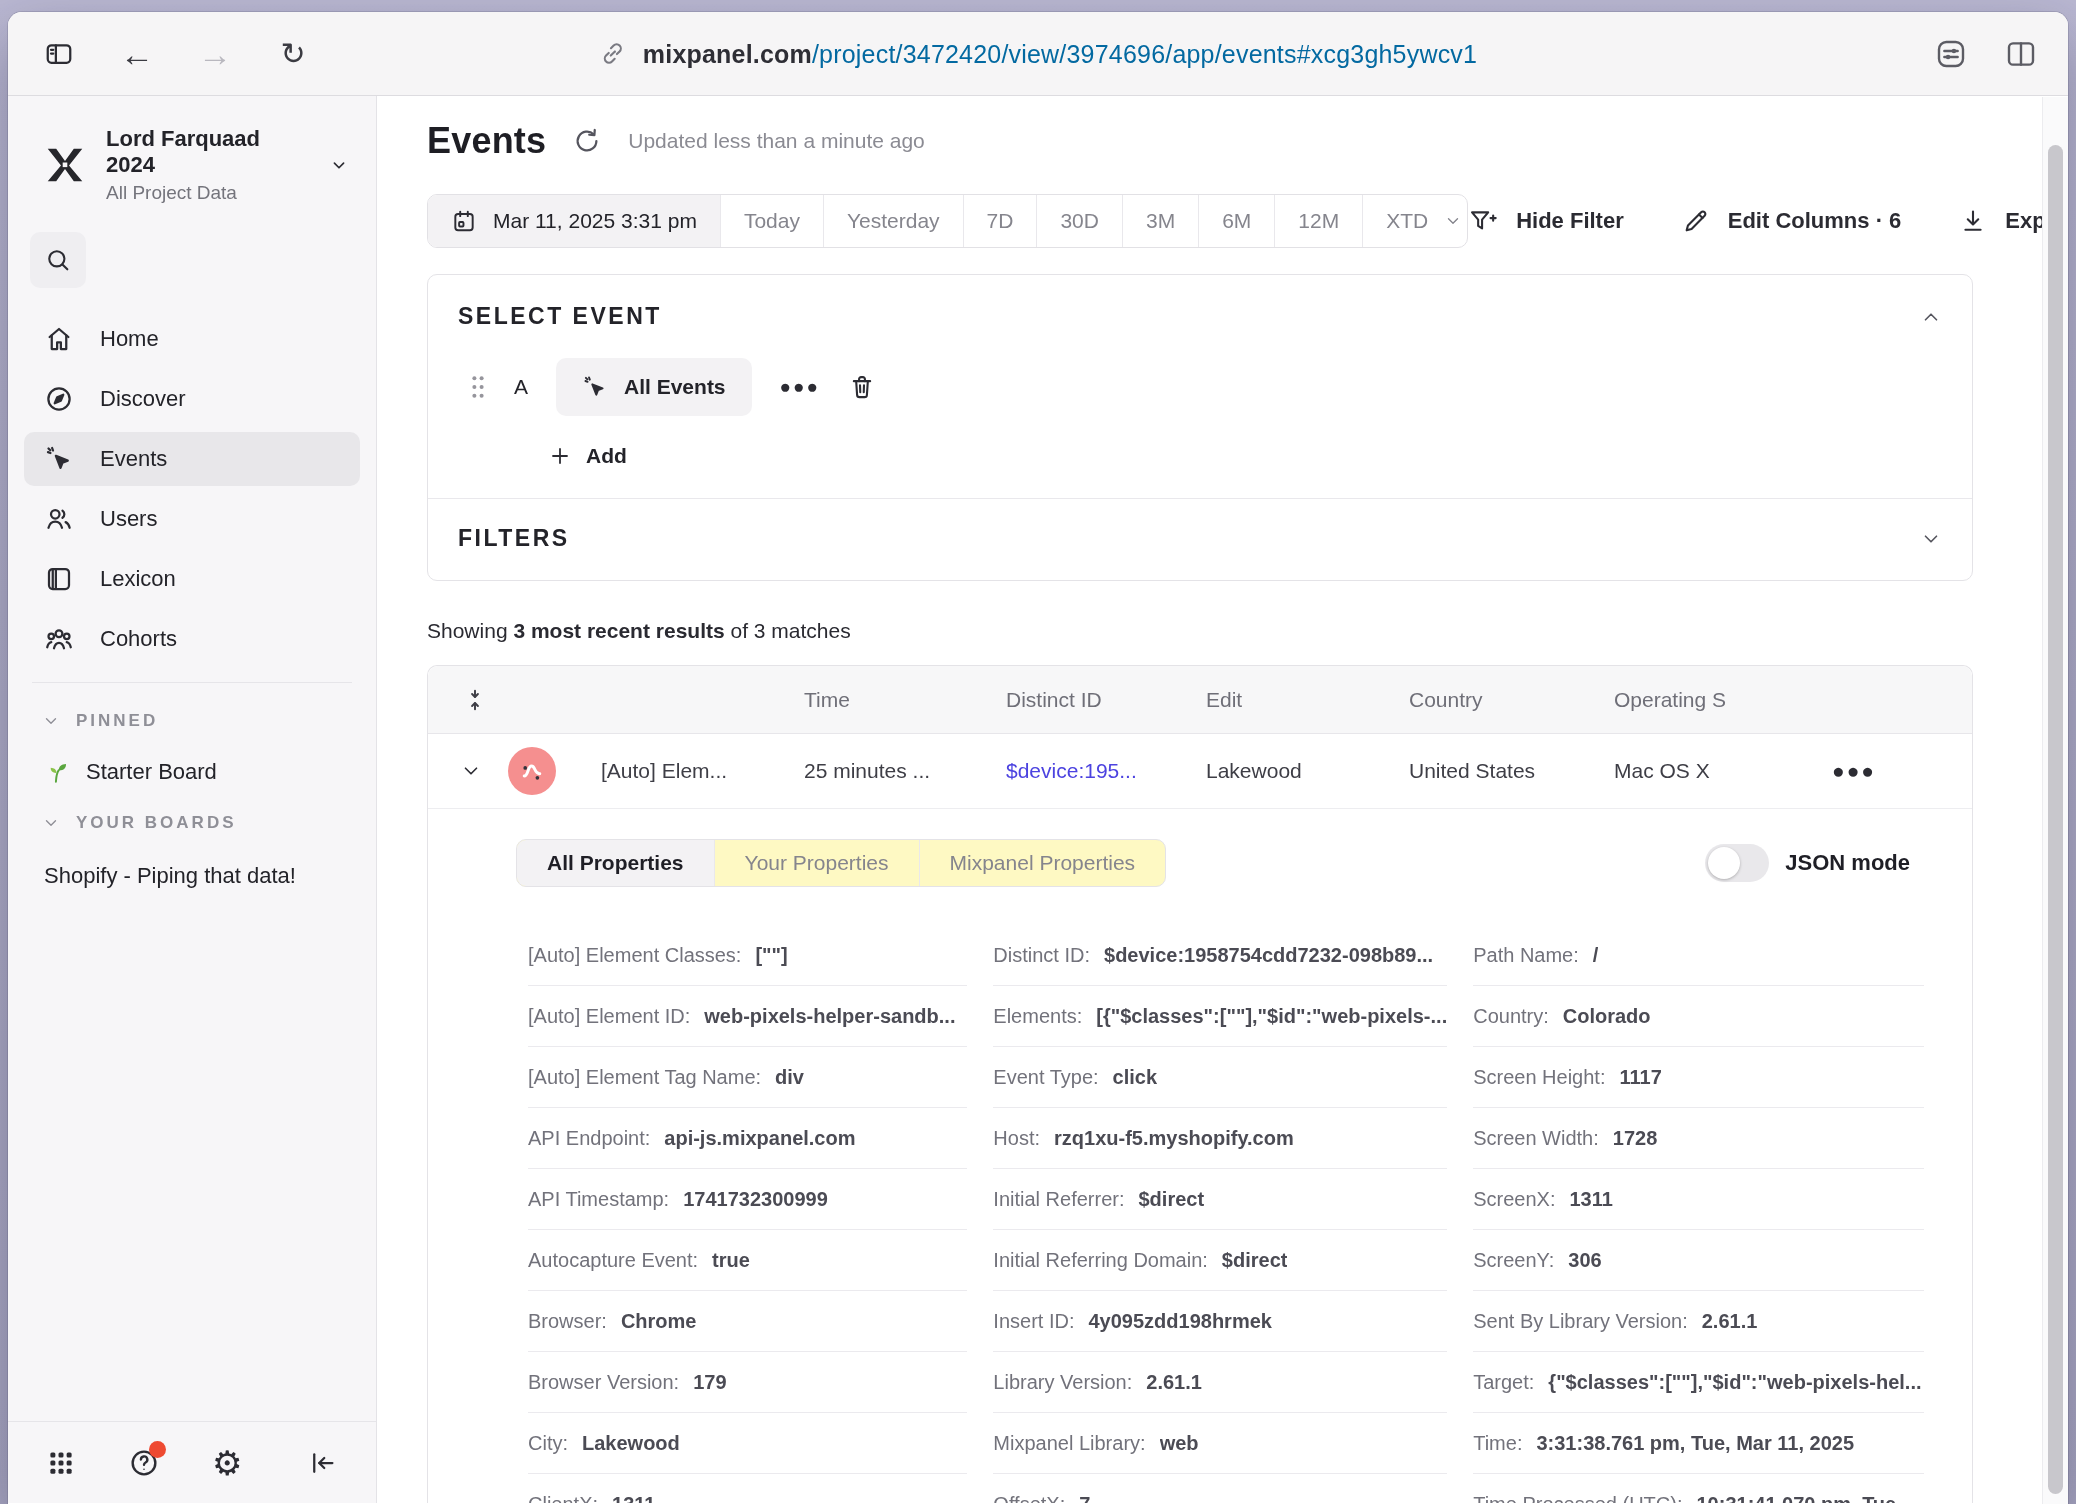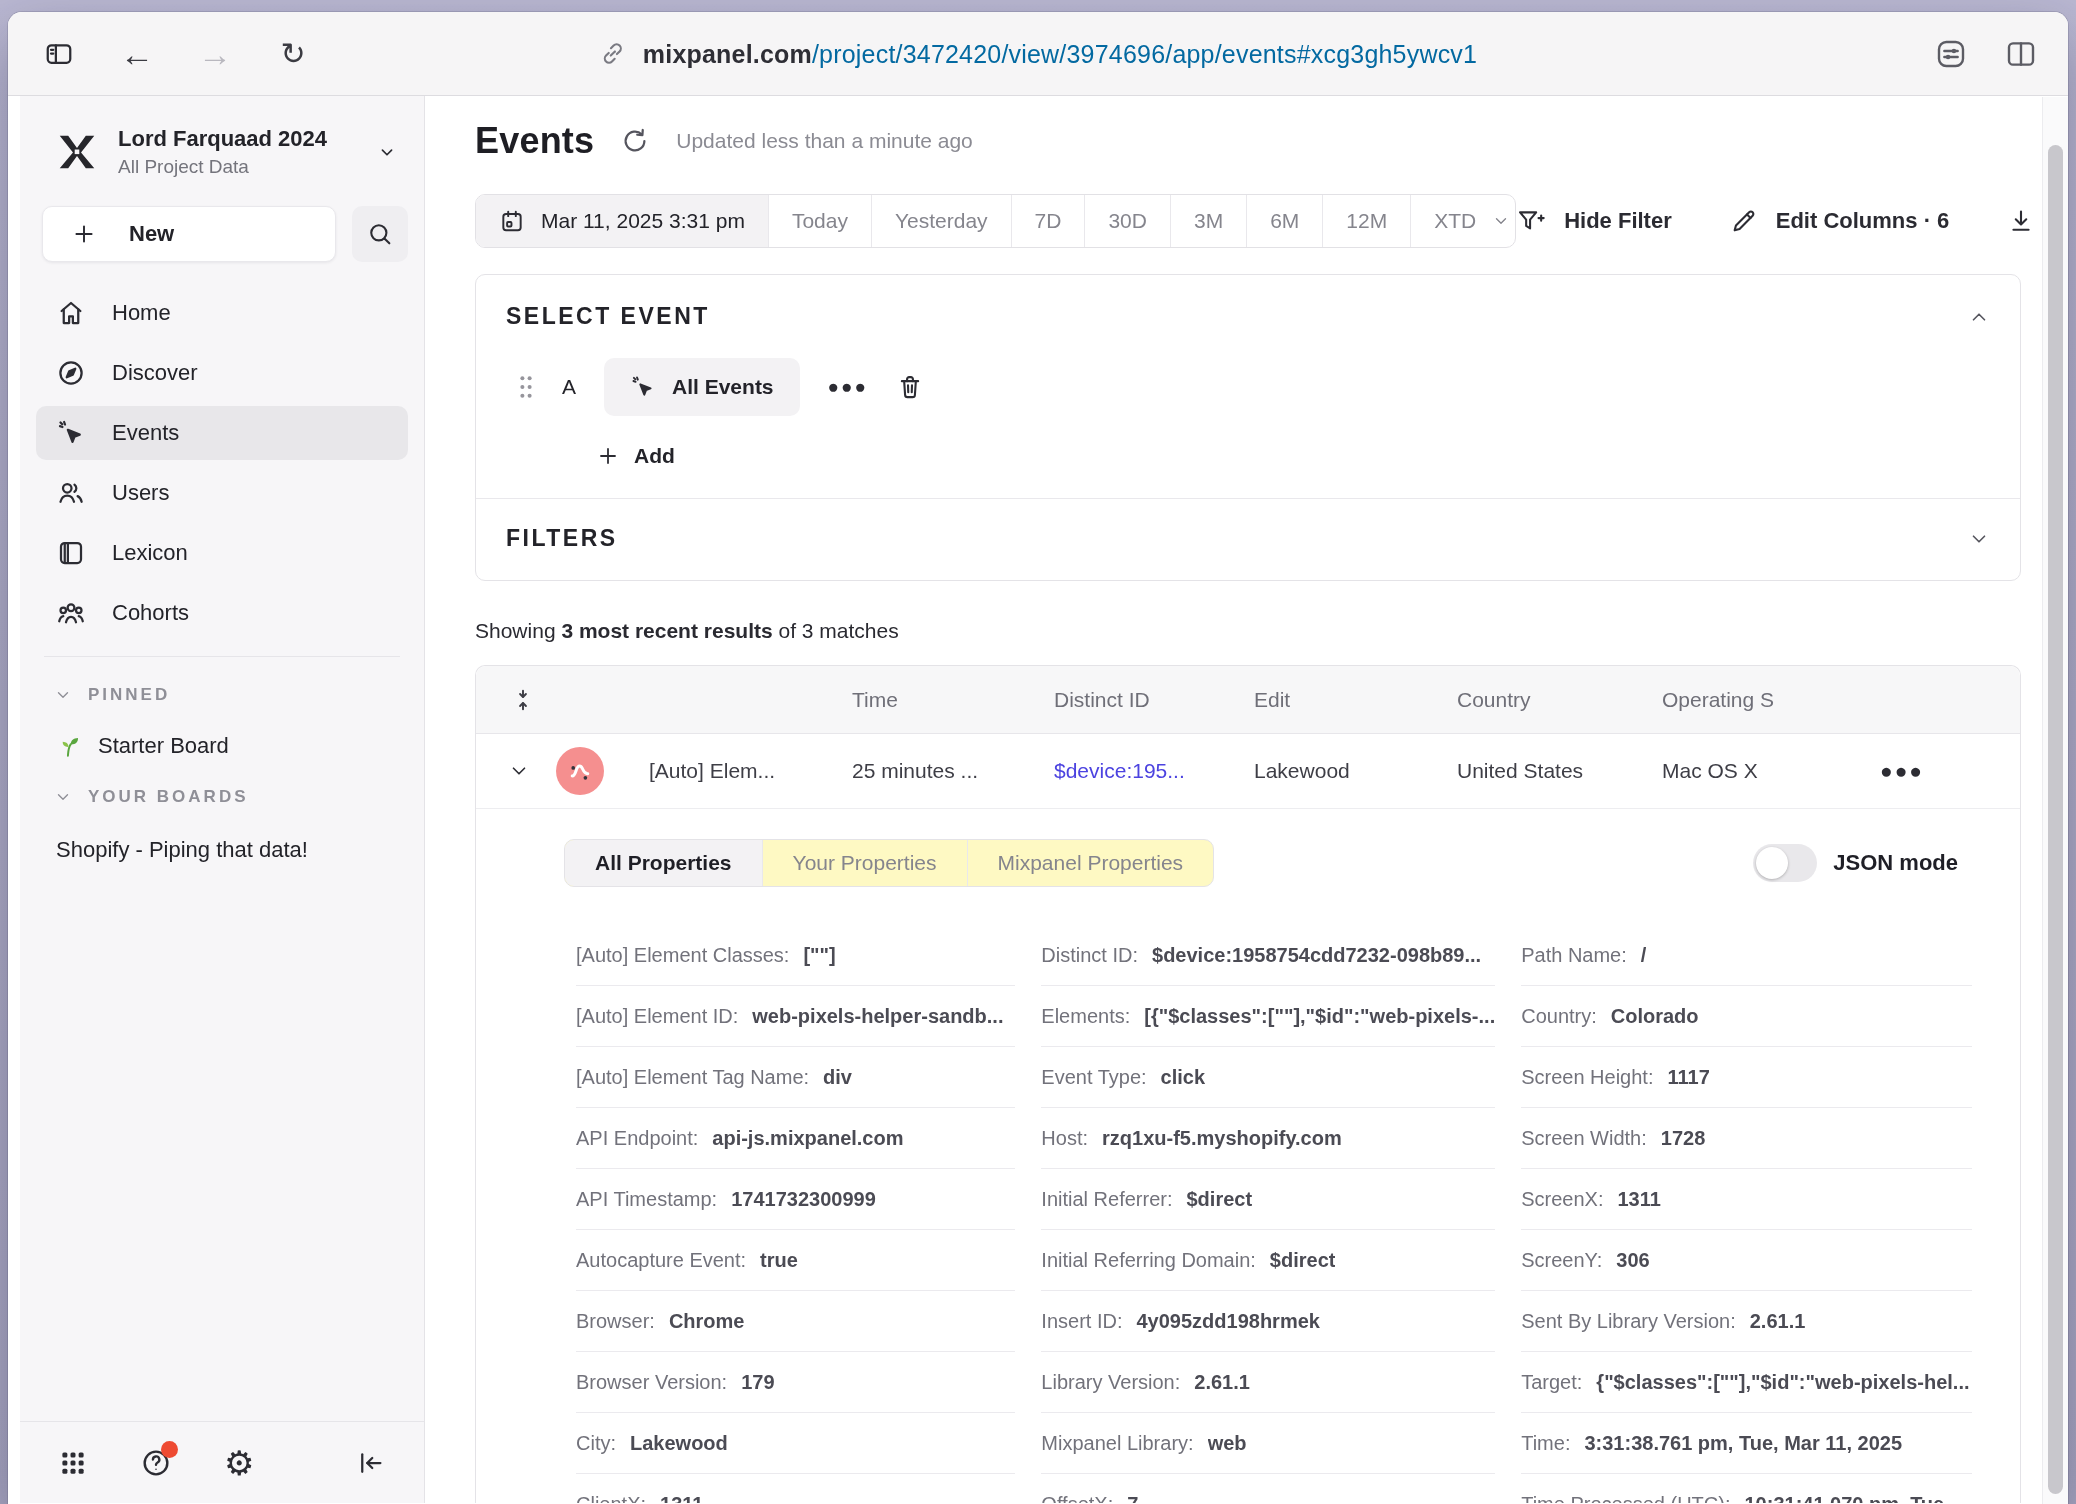--- a/index.html
+++ b/index.html
@@ -36,21 +36,21 @@
   }
   .url-text { font-size:25px; letter-spacing:.2px; }
   .url-host { color:#2e2e35; font-weight:700; }
   .url-path { color:#0369a1; font-weight:400; }
   .tb-right { position:absolute; right:30px; display:flex; align-items:center; gap:36px; }
 
   
   .app { display:flex; height:1407px; }
 
   
-  .sidebar { width:405px; background:#f7f6f8; border-right:1px solid #e4e3e7; position:relative; flex:none;margin-left:12px; }
+  .sidebar { width:369px; background:#f7f6f8; border-right:1px solid #e4e3e7; position:relative; flex:none; }
   .project { display:flex; align-items:center; gap:18px; padding:30px 26px 6px 34px; }
   .project-meta { flex:1; min-width:0; }
   .project-name { font-size:22px; font-weight:700; color:#232329; }
   .project-sub { font-size:19px; color:#74747c; margin-top:4px; }
   .newrow { display:flex; align-items:center; gap:16px; padding:22px 16px 8px 22px; }
   .new-btn {
     flex:1; height:56px; background:#fff; border:1px solid #e9e8ec; border-radius:10px;
     box-shadow:0 1px 3px rgba(20,20,40,.07); display:flex; align-items:center; gap:32px;
     padding-left:28px; font-size:22px; font-weight:700; color:#232329; cursor:pointer;
   }
@@ -215,27 +215,20 @@
         <div class="project-meta">
           <div class="project-name">Lord Farquaad 2024</div>
           <div class="project-sub">All Project Data</div>
         </div>
         <svg class="ic small-chev" width="22" height="22" viewBox="0 0 24 24">
             <polyline points="7,10 12,15 17,10"></polyline>
           </svg>
       </div>
 
       <div class="newrow">
-        <div class="new-btn">
-          <svg class="ic" width="26" height="26" viewBox="0 0 24 24">
-              <line x1="12" y1="5" x2="12" y2="19"></line>
-              <line x1="5" y1="12" x2="19" y2="12"></line>
-            </svg>
-          <span>New</span>
-        </div>
         <div class="search-btn">
           <svg class="ic" width="28" height="28" viewBox="0 0 24 24">
               <circle cx="11" cy="11" r="6.5"></circle>
               <line x1="15.8" y1="15.8" x2="20" y2="20"></line>
             </svg>
         </div>
       </div>
 
       <div class="nav">
         <div class="nav-item">

